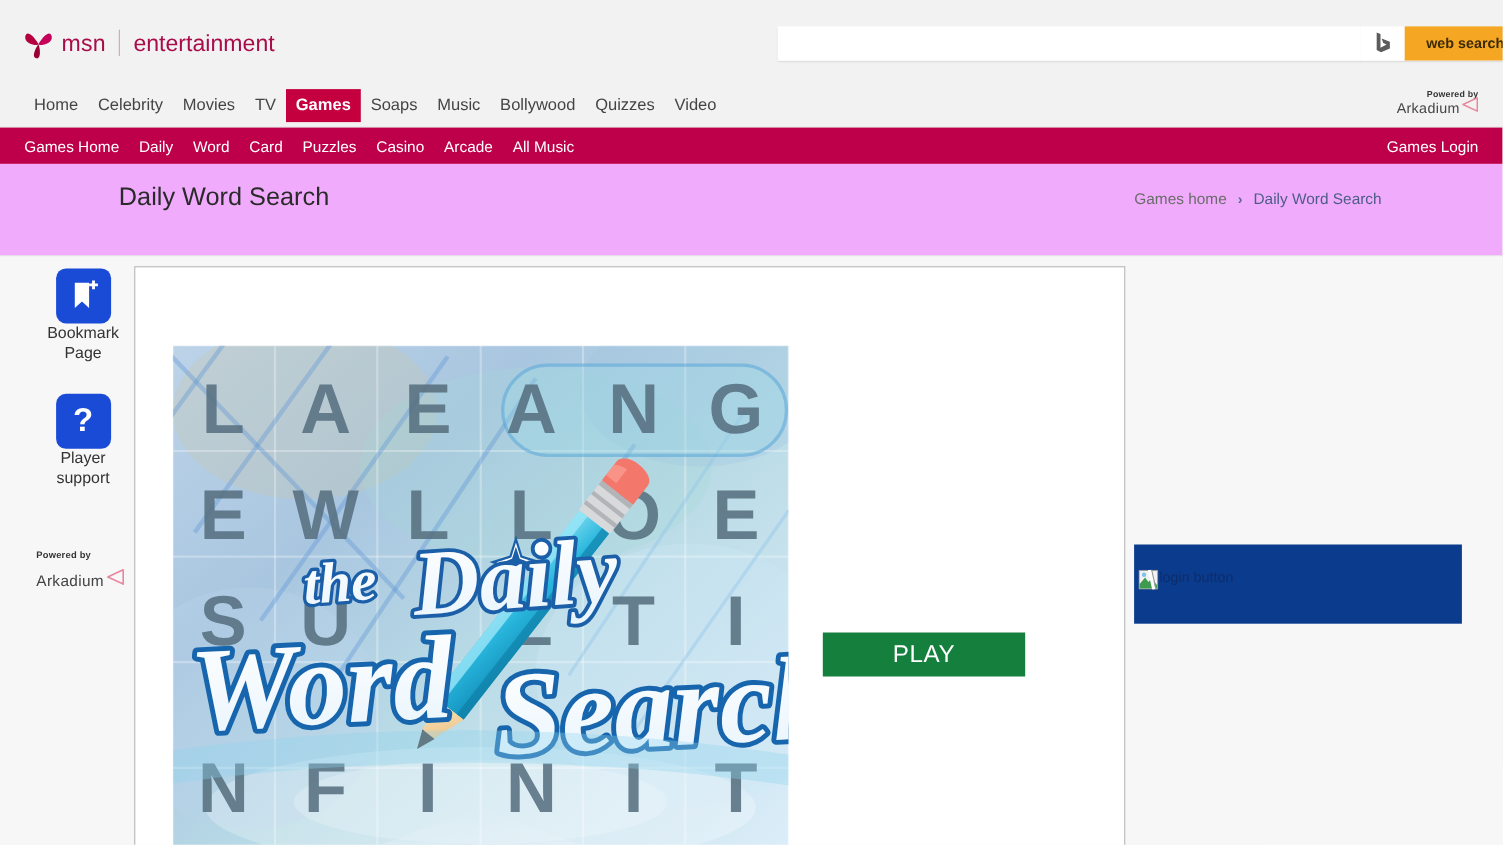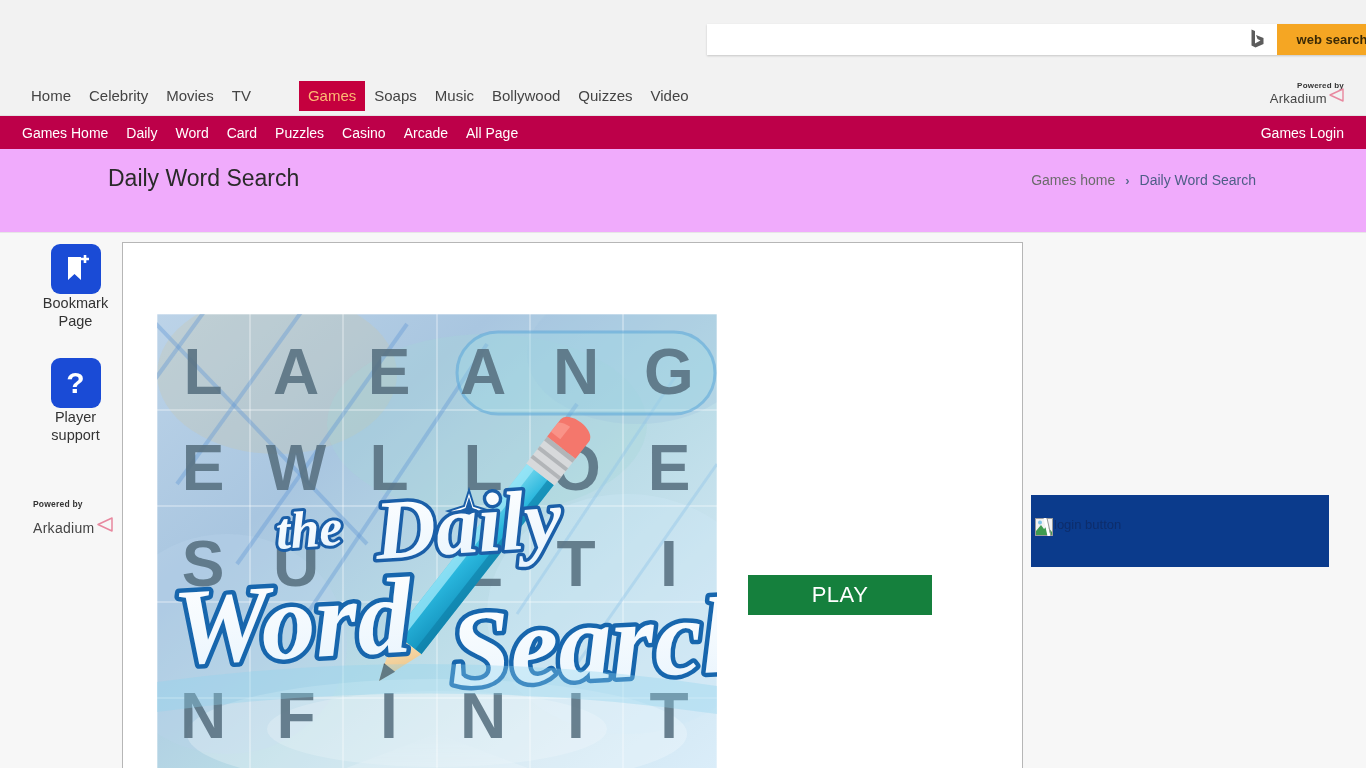--- a/index.html
+++ b/index.html
@@ -100,23 +100,22 @@
   .mainnav-item {
     font-size: 15px;
     color: #444;
     padding: 5px 9px;
     cursor: pointer;
     text-decoration: none;
     line-height: 20px;
   }
   .mainnav-item.active {
     background: #c5003e;
-    color: #fdba74;
-    font-weight: normal;
-    margin-left: 39px;
+    color: #ffffff;
+    font-weight: bold;
   }
   .arkadium-top {
     position: absolute;
     right: 22px; top: 6px;
     text-align: right;
   }
   .ark-powered {
     font-size: 8px;
     font-weight: bold;
     color: #333;
@@ -316,20 +315,32 @@
   }
 
   
   .ws-art { position: relative; width: 560px; height: 480px; }
 </style>
 </head>
 <body>
 
 <div class="topbar">
 
+  <div class="brand">
+    <span class="butterfly">
+      <svg width="26" height="30" viewBox="0 0 26 30">
+        <path d="M13 16 C7 6 2 4 1 9 C0 14 6 17 12 17 Z" fill="#b5003f"></path>
+        <path d="M13 16 C19 6 24 4 25 9 C26 14 20 17 14 17 Z" fill="#c7005a"></path>
+        <path d="M13 16 C9 22 7 28 11 29 C15 30 15 22 13 16 Z" fill="#9b0035"></path>
+      </svg>
+    </span>
+    <span class="brand-msn">msn</span>
+    <span class="brand-sep"></span>
+    <span class="brand-section">entertainment</span>
+  </div>
 
   <div class="searchwrap">
     <input class="searchinput" type="text" placeholder="" style="">
     <button class="bing-btn">
       <span>
         <svg width="13" height="19" viewBox="0 0 13 19">
           <path d="M0.5 0.5 L4 2 L4 14.5 L9.5 11.5 L6.5 10 L5 6 L12.5 9 L12.5 15 L4.5 18.5 L0.5 16.5 Z" fill="#5c5c5c"></path>
         </svg>
       </span>
     </button>
@@ -365,21 +376,21 @@
 
 <div class="gamesnav">
   <div class="gamesnav-list">
     <a class="gamesnav-item">Games Home</a>
     <a class="gamesnav-item">Daily</a>
     <a class="gamesnav-item">Word</a>
     <a class="gamesnav-item">Card</a>
     <a class="gamesnav-item">Puzzles</a>
     <a class="gamesnav-item">Casino</a>
     <a class="gamesnav-item">Arcade</a>
-    <a class="gamesnav-item">All Page</a>
+    <a class="gamesnav-item">All Music</a>
   </div>
   <a class="games-login">Games Login</a>
 </div>
 
 <div class="titleband">
   <h1 class="pagetitle">Daily Word Search</h1>
   <div class="breadcrumb">
     <a class="bc-link">Games home</a>
     <span class="bc-sep">›</span>
     <span class="bc-current">Daily Word Search</span>

